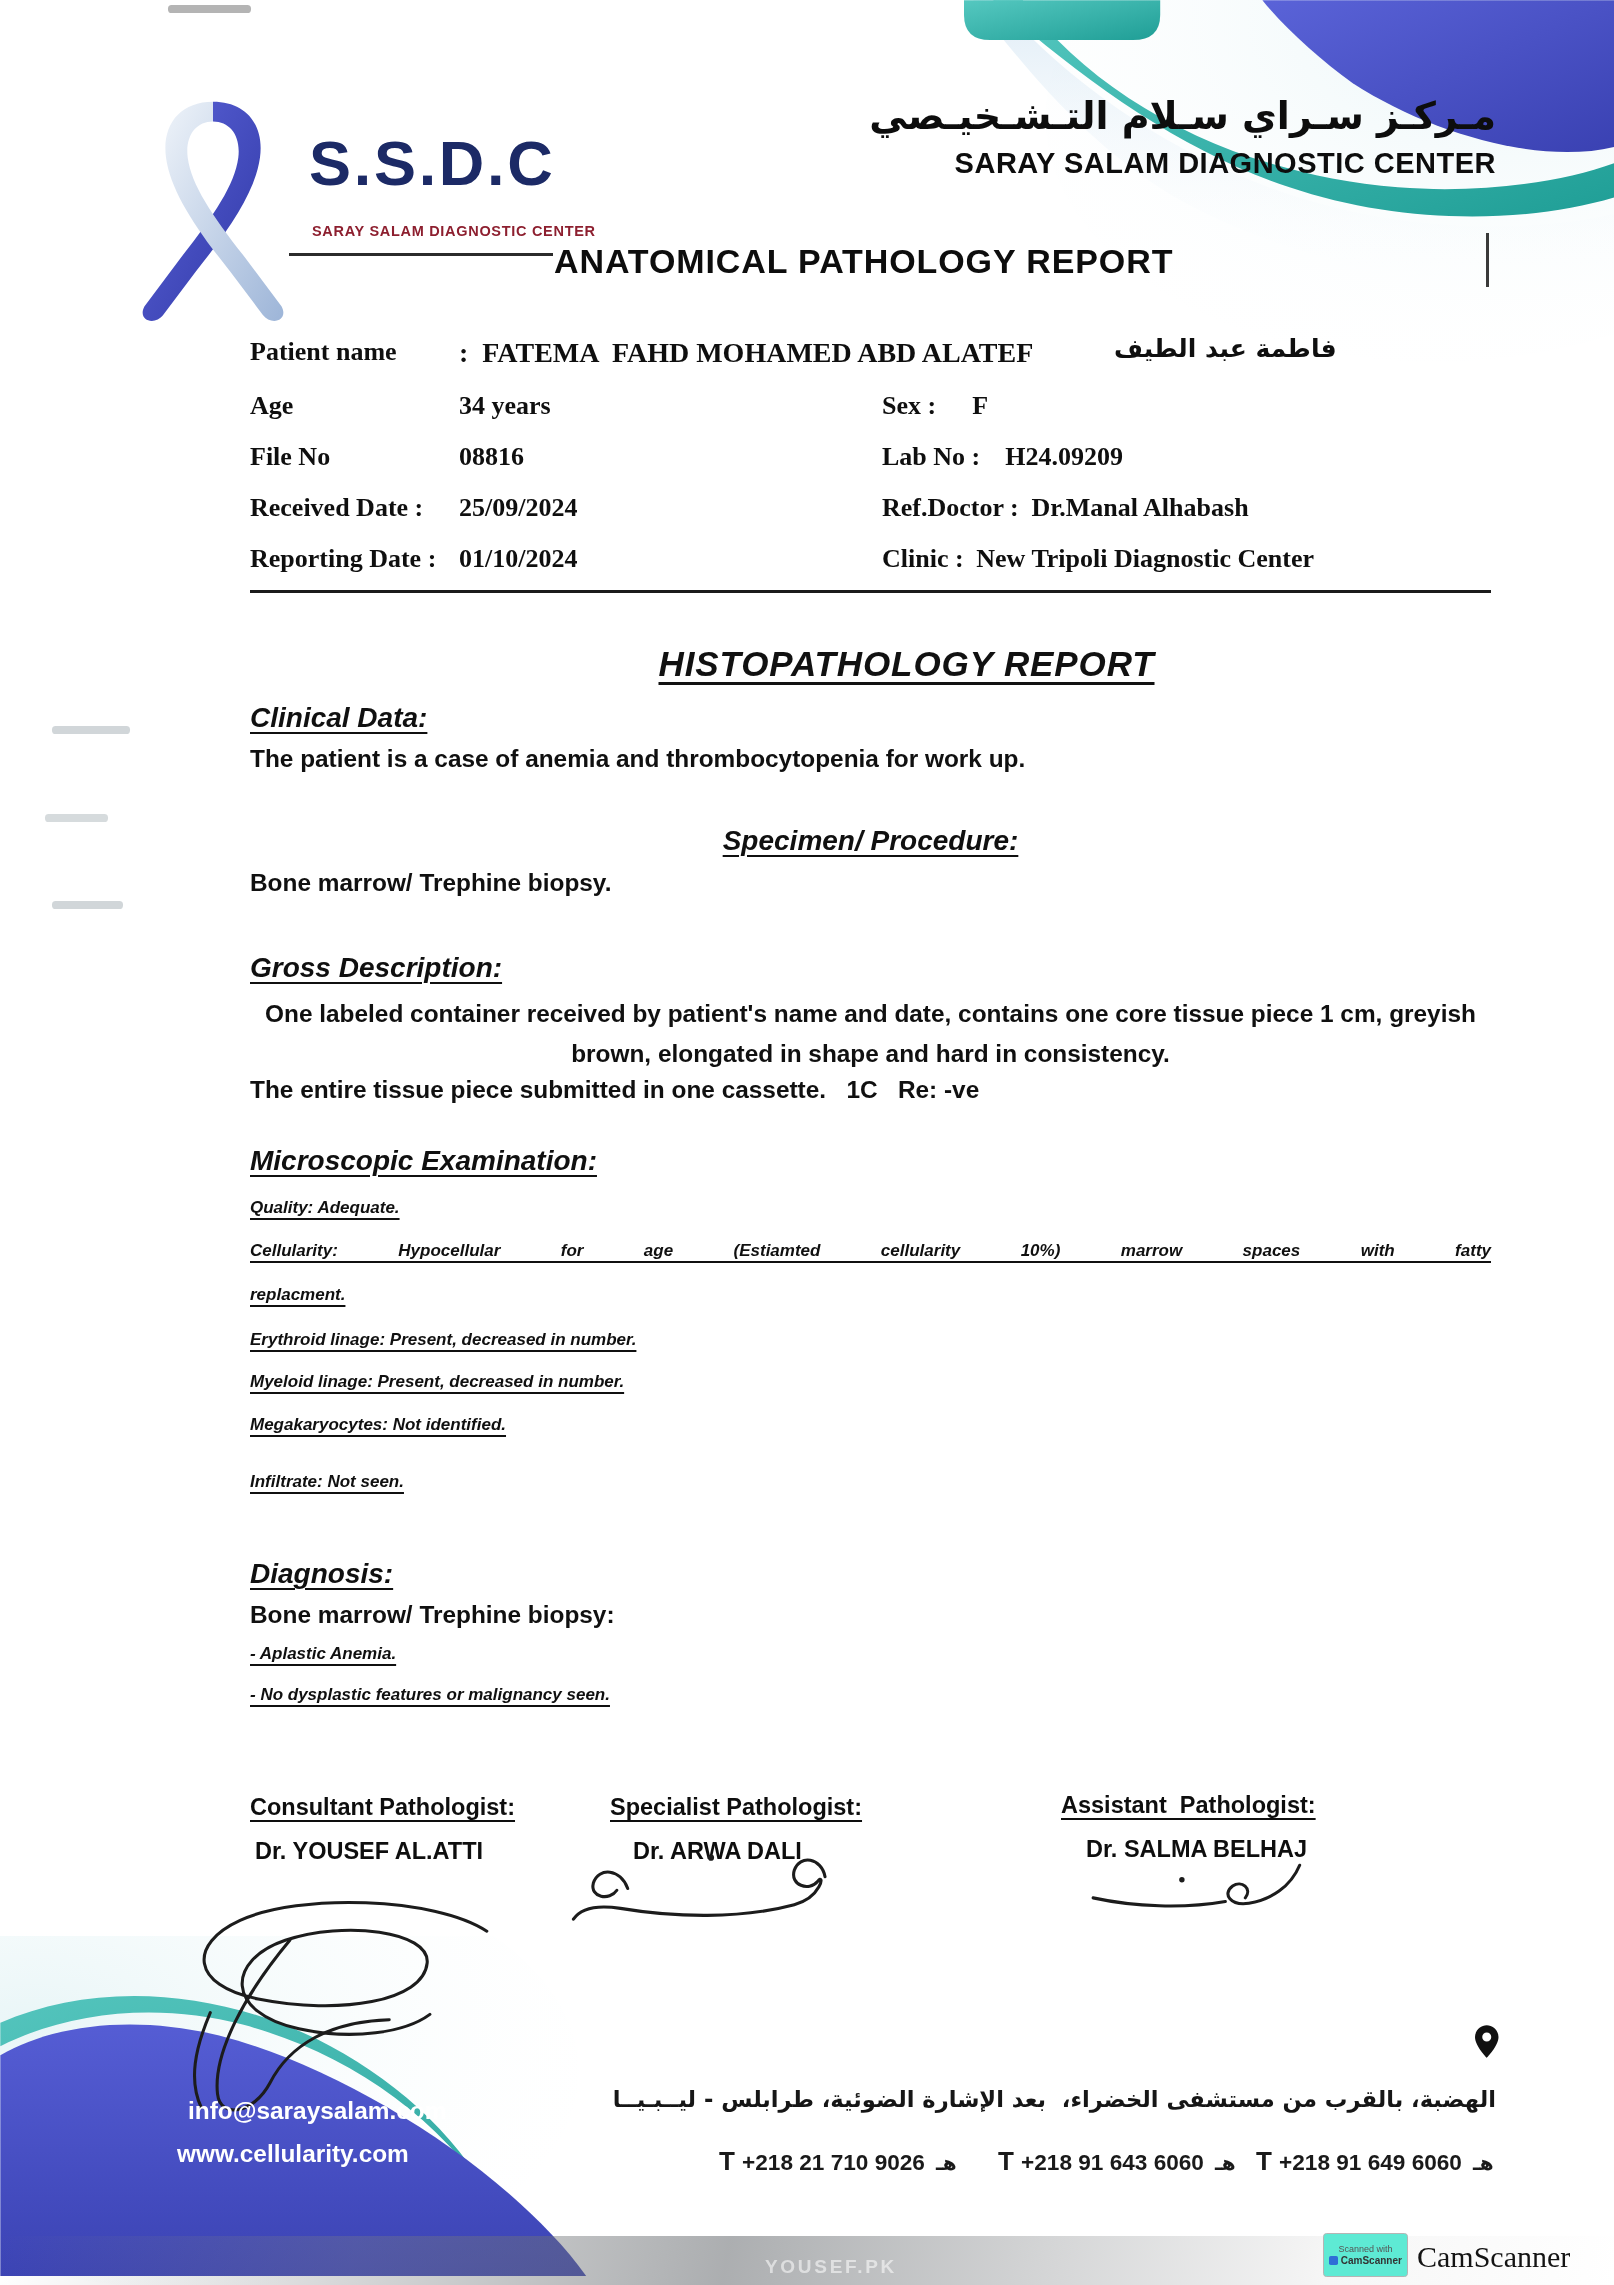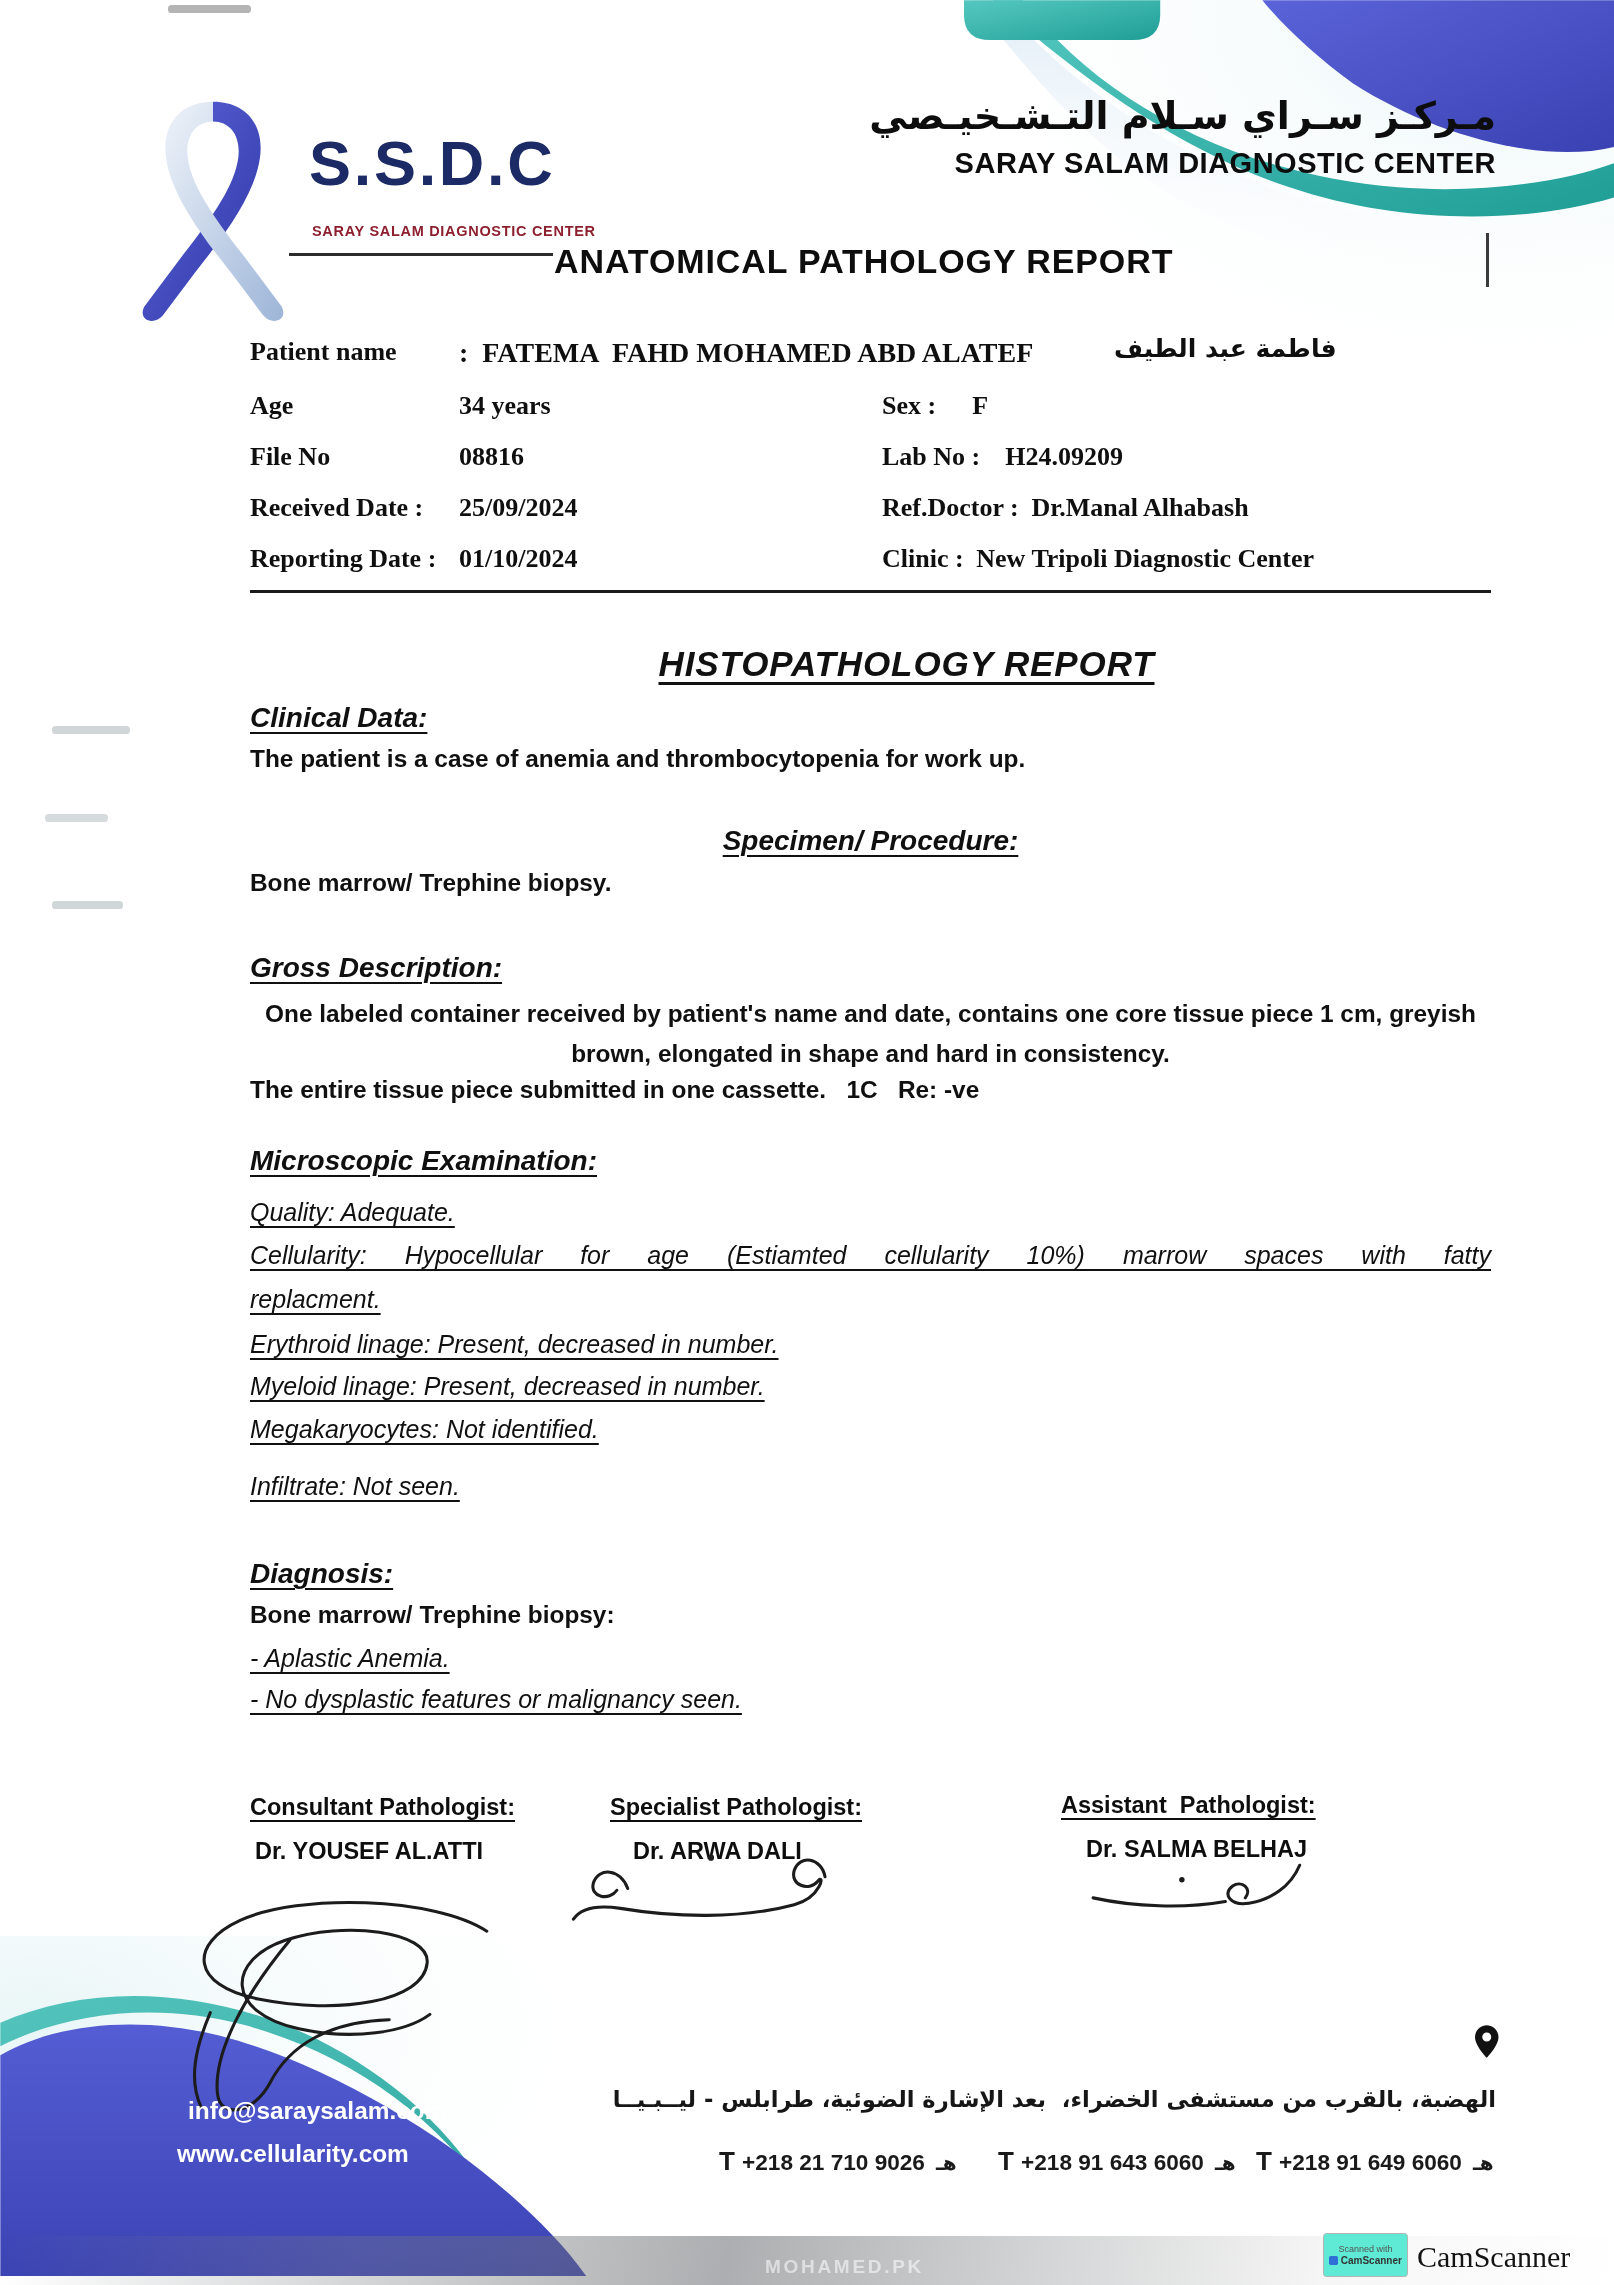--- a/index.html
+++ b/index.html
@@ -36,21 +36,21 @@
   
   .report-title-wrap{position:absolute;left:250px;top:644px;width:1241px;text-align:center;
                      transform:translateX(36px);}
   .report-title{font-size:35px;font-weight:bold;font-style:italic;text-decoration:underline;
                 text-underline-offset:6.3px;text-decoration-thickness:2.7px;letter-spacing:0.9px;}
   .sec{position:absolute;left:250px;width:1241px;}
   .sec-head{font-size:28px;font-weight:bold;font-style:italic;text-decoration:underline;
             text-underline-offset:5.4px;text-decoration-thickness:2.3px;color:#101010;}
   .body-text{font-size:24.4px;font-weight:bold;color:#101010;}
   .gross-para{line-height:1.65;text-align:center;}
-  .micro-item{font-size:25px;font-weight:normal;font-style:italic;text-decoration:underline;
+  .micro-item{font-size:17px;font-weight:bold;font-style:italic;text-decoration:underline;
               text-underline-offset:4.5px;text-decoration-thickness:1.8px;color:#101010;}
   .justify-last{text-align:justify;text-align-last:justify;}
 
   
   .sig-label{position:absolute;font-size:23.5px;font-weight:bold;text-decoration:underline;
              text-underline-offset:4.5px;color:#0e0e0e;}
   .sig-name{position:absolute;font-size:23.5px;font-weight:bold;color:#0e0e0e;}
   .sigpath{stroke:#1c1c1c;stroke-width:3.4;fill:none;stroke-linecap:round;}
 
   
@@ -263,21 +263,21 @@
     <span class="t">T</span><span>+218 21 710 9026</span><span class="suf">هـ</span>
   </div>
   <div class="phone" style="left:998px;">
     <span class="t">T</span><span>+218 91 643 6060</span><span class="suf">هـ</span>
   </div>
   <div class="phone" style="left:1256px;">
     <span class="t">T</span><span>+218 91 649 6060</span><span class="suf">هـ</span>
   </div>
 
   <div class="scan-band"></div>
-  <div class="marpham">MOHAMED.PK</div>
+  <div class="marpham">YOUSEF.PK</div>
 
   <div class="cs-badge">
     <span class="l1">Scanned with</span>
     <span class="l2">
         <span class="sq"></span>
         <span>CamScanner</span>
       </span>
   </div>
   <div class="cs-brand">CamScanner</div>
 

